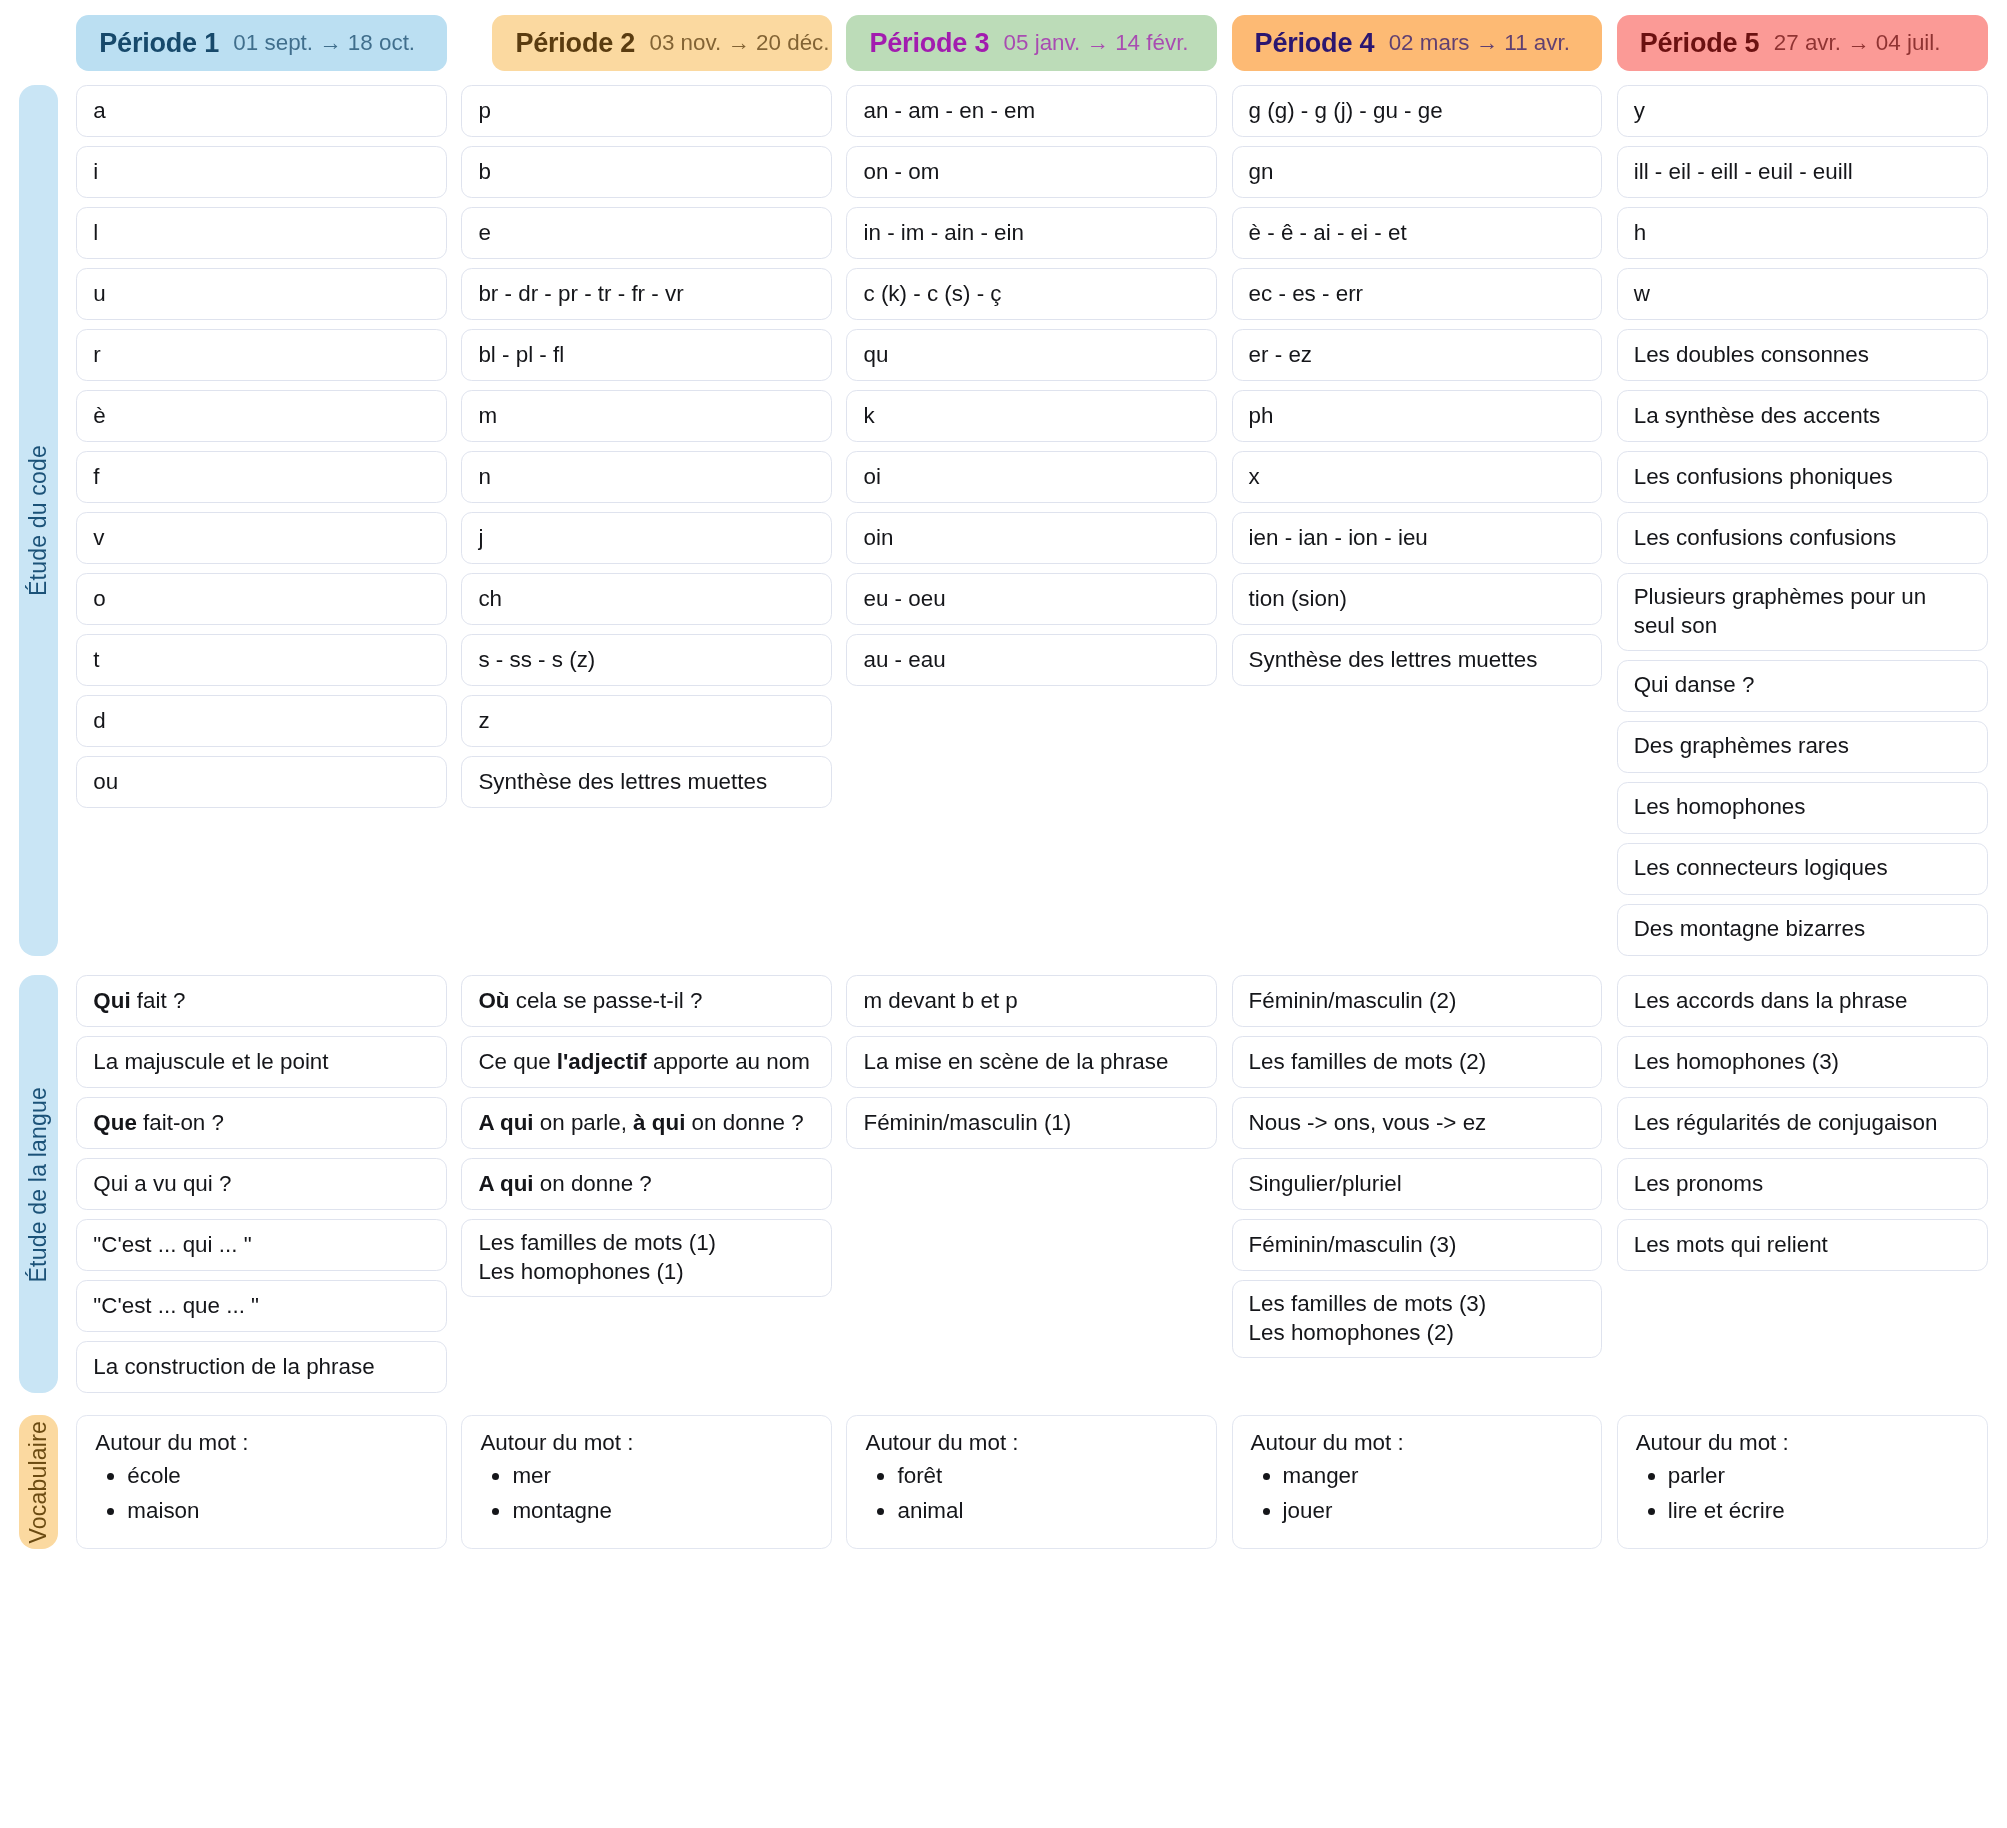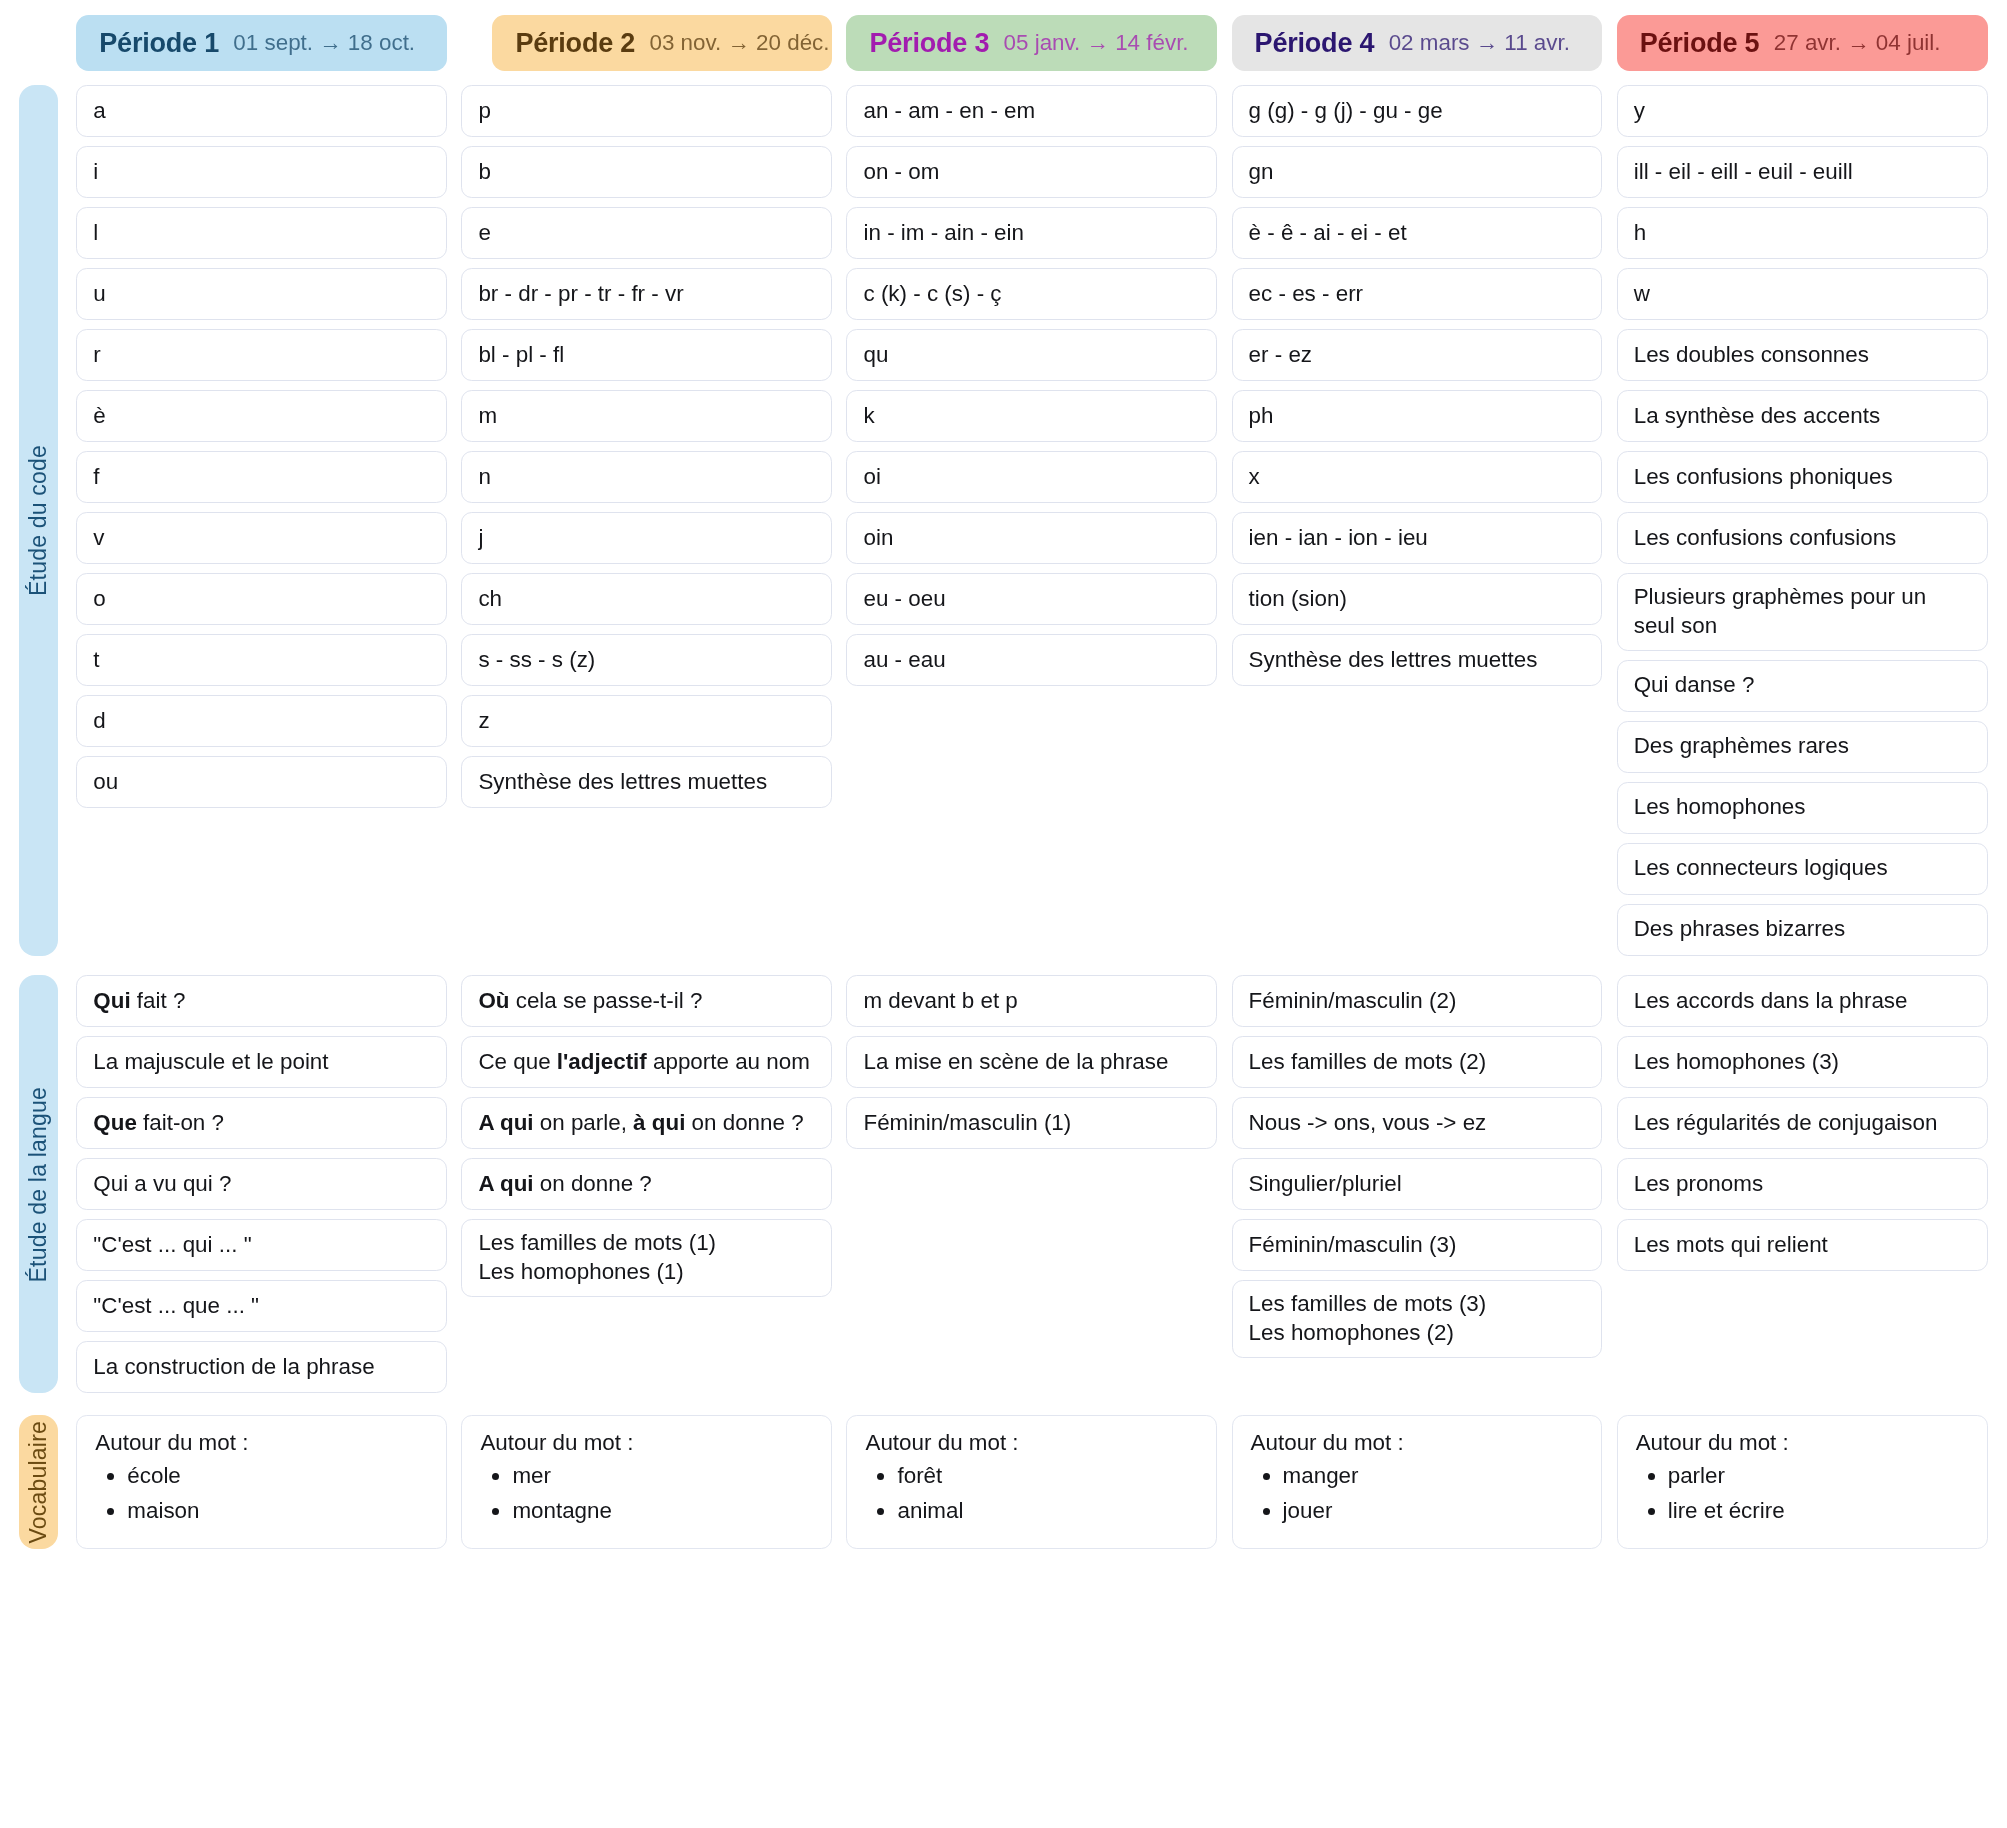--- a/index.html
+++ b/index.html
@@ -125,21 +125,21 @@
       <span class="period-dates">01 sept. → 18 oct.</span>
     </div>
     <div class="period-chip" style="background: rgb(251, 217, 160); color: rgb(90, 60, 16); margin-left: 31px;">
       <span class="period-name">Période 2</span>
       <span class="period-dates">03 nov. → 20 déc.</span>
     </div>
     <div class="period-chip" style="background: rgb(188, 220, 184); color: #a21caf;">
       <span class="period-name">Période 3</span>
       <span class="period-dates">05 janv. → 14 févr.</span>
     </div>
-    <div class="period-chip" style="background: #e5e5e5; color: rgb(43, 22, 112);">
+    <div class="period-chip" style="background: #fdba74; color: rgb(43, 22, 112);">
       <span class="period-name">Période 4</span>
       <span class="period-dates">02 mars → 11 avr.</span>
     </div>
     <div class="period-chip" style="background: rgb(251, 154, 150); color: rgb(107, 17, 17); align-items: center;">
       <span class="period-name">Période 5</span>
       <span class="period-dates">27 avr. → 04 juil.</span>
     </div>
   </div>
 
   <div class="section sec-code">
@@ -207,21 +207,21 @@
         <div class="cell">w</div>
         <div class="cell">Les doubles consonnes</div>
         <div class="cell">La synthèse des accents</div>
         <div class="cell">Les confusions phoniques</div>
         <div class="cell">Les confusions confusions</div>
         <div class="cell">Plusieurs graphèmes pour un seul son</div>
         <div class="cell">Qui danse ?</div>
         <div class="cell">Des graphèmes rares</div>
         <div class="cell">Les homophones</div>
         <div class="cell">Les connecteurs logiques</div>
-        <div class="cell">Des phrases bizarres</div>
+        <div class="cell">Des montagne bizarres</div>
       </div>
   </div>
 
   <div class="section sec-langue">
     <div class="rail-wrap">
       <div class="rail" style="background: rgb(201, 229, 245); color: rgb(27, 82, 120);">
         <span class="rail-label">Étude de la langue</span>
       </div>
     </div>
     <div class="col">

